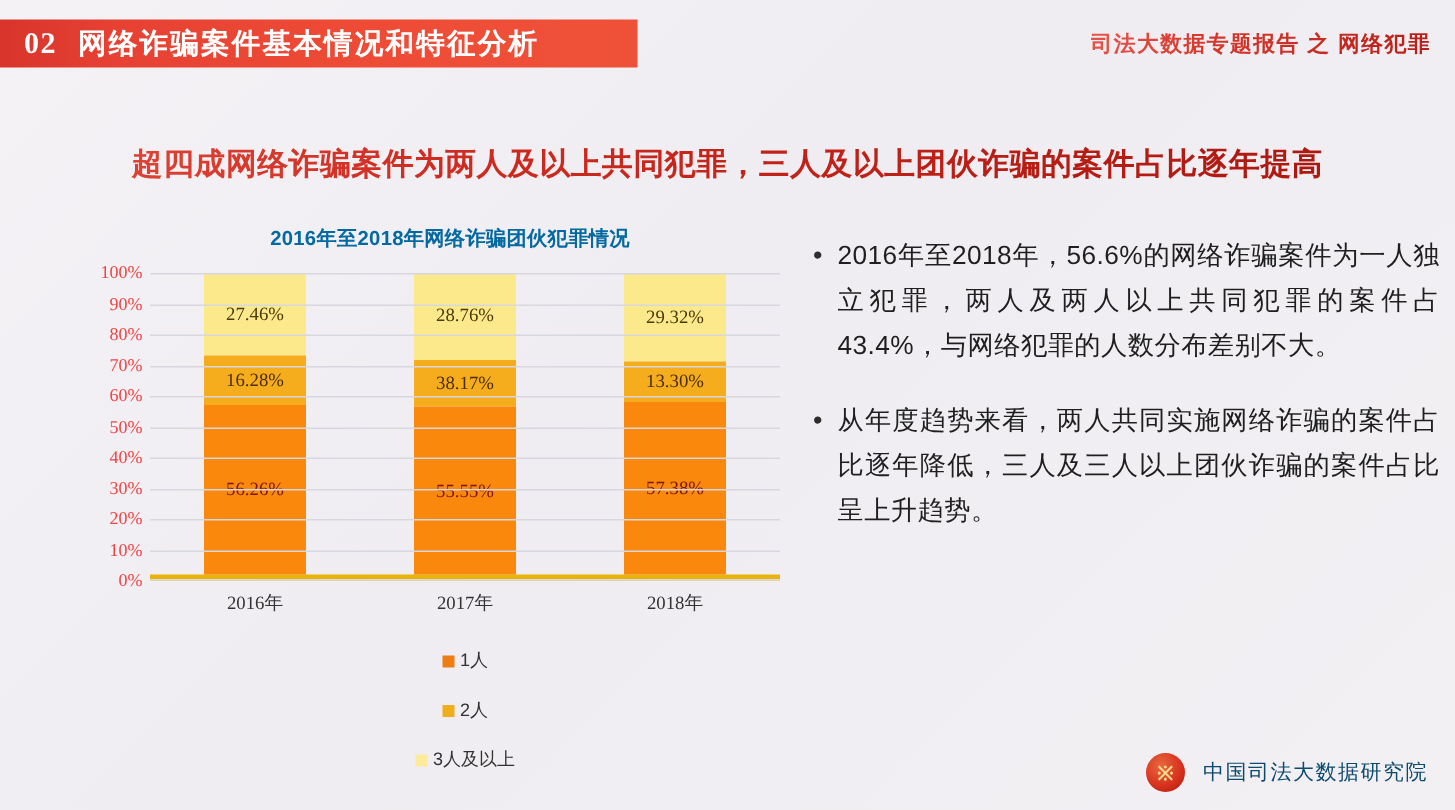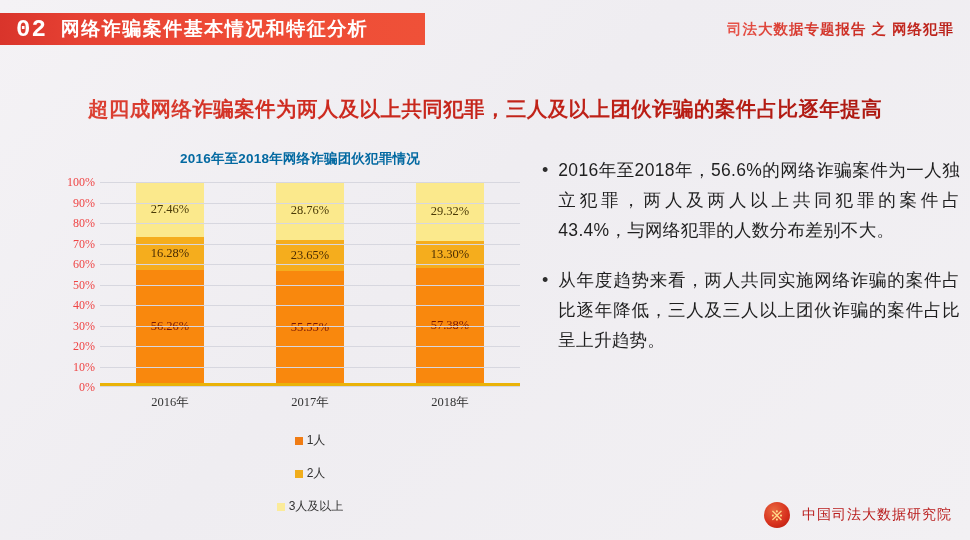--- a/index.html
+++ b/index.html
@@ -9,22 +9,22 @@
     background:linear-gradient(135deg,#f4f2f5 0%,#efedf1 45%,#f2f0f3 100%);
     position:relative; overflow:hidden;
   }
 
   
   .hdr-banner{
     position:absolute; left:0; top:13px; height:32px; width:425px;
     background:linear-gradient(90deg,#d9342b 0%,#e64133 18%,#ee4b36 55%,#ef5138 100%);
     display:flex; align-items:center; padding-left:16px; gap:14px;
   }
-  .hdr-num{ color:#fff; font-size:24px; font-weight:bold; letter-spacing:1px;
-    font-family:Liberation Mono, monospace; }
+  .hdr-num{ color:#fff; font-size:20px; font-weight:bold; letter-spacing:1px;
+    font-family:Liberation Serif, serif; }
   .hdr-title{ color:#fff; font-size:19px; font-weight:bold; letter-spacing:1.5px; }
 
   .hdr-right{
     position:absolute; right:16px; top:20px;
     font-size:14.5px; font-weight:bold; letter-spacing:1px;
     background:linear-gradient(90deg,#e7544a 0%,#d6372c 35%,#b81f18 100%);
     -webkit-background-clip:text; background-clip:text; color:#c2281f;
     -webkit-text-fill-color:transparent;
   }
 
@@ -82,21 +82,21 @@
   .btext{ font-size:17.5px; line-height:30px; color:#1f1f1f; text-align:justify;
     text-justify:inter-ideograph; letter-spacing:0.3px; }
 
   
   .footer{ position:absolute; right:18px; bottom:12px; display:flex;
     align-items:center; gap:12px; }
   .emblem{ width:26px; height:26px; border-radius:50%;
     background:radial-gradient(circle at 38% 32%,#e8683f 0%,#d8331f 55%,#b21509 100%);
     position:relative; display:flex; align-items:center; justify-content:center; }
   .emblem-inner{ color:#ffd98a; font-size:13px; font-weight:bold; line-height:1; }
-  .footer-text{ font-size:14px; color:#b91c1c; letter-spacing:1px; }
+  .footer-text{ font-size:14px; color:#0c4a6e; letter-spacing:1px; }
 </style>
 </head>
 <body>
 
 <div class="hdr-banner">
   <span class="hdr-num">02</span>
   <span class="hdr-title">网络诈骗案件基本情况和特征分析</span>
 </div>
 <div class="hdr-right">司法大数据专题报告 之 网络犯罪</div>
 
@@ -121,21 +121,21 @@
       </div>
     <div class="plot">
       <div class="bars">
           <div class="bar">
             <div class="seg s3" style="height: 27.46%; background: rgb(251, 233, 140);">27.46%</div>
             <div class="seg s2" style="height: 16.28%; background: rgb(245, 173, 29);">16.28%</div>
             <div class="seg s1" style="height: 56.26%; background: rgb(249, 136, 13);">56.26%</div>
           </div>
           <div class="bar">
             <div class="seg s3" style="height: 28.76%; background: rgb(251, 233, 140);">28.76%</div>
-            <div class="seg s2" style="height: 15.69%; background: rgb(245, 173, 29);">23.65%</div>
+            <div class="seg s2" style="height: 15.69%; background: rgb(245, 173, 29);">38.17%</div>
             <div class="seg s1" style="height: 55.55%; background: rgb(249, 136, 13);">55.55%</div>
           </div>
           <div class="bar">
             <div class="seg s3" style="height: 29.32%; background: rgb(251, 233, 140);">29.32%</div>
             <div class="seg s2" style="height: 13.3%; background: rgb(245, 173, 29);">13.30%</div>
             <div class="seg s1" style="height: 57.38%; background: rgb(249, 136, 13);">57.38%</div>
           </div>
         </div>
     <div class="gridline" style="top: 204px;"></div>
         <div class="gridline" style="top: 184.5px;"></div>

